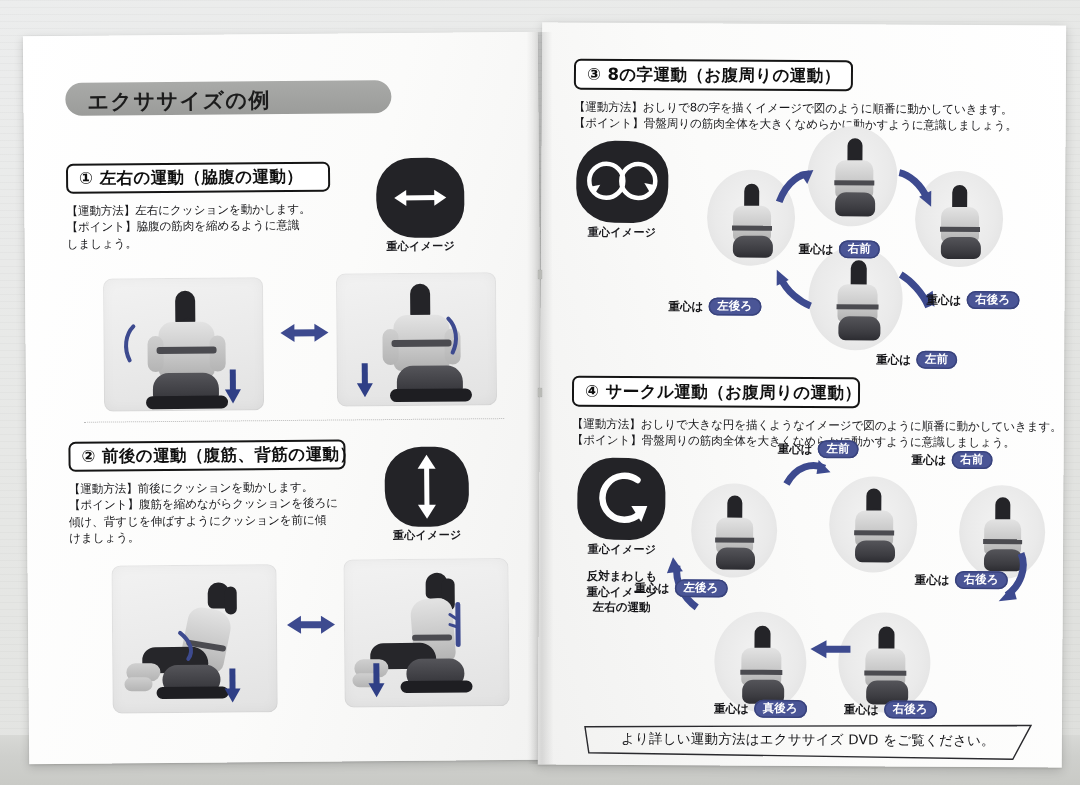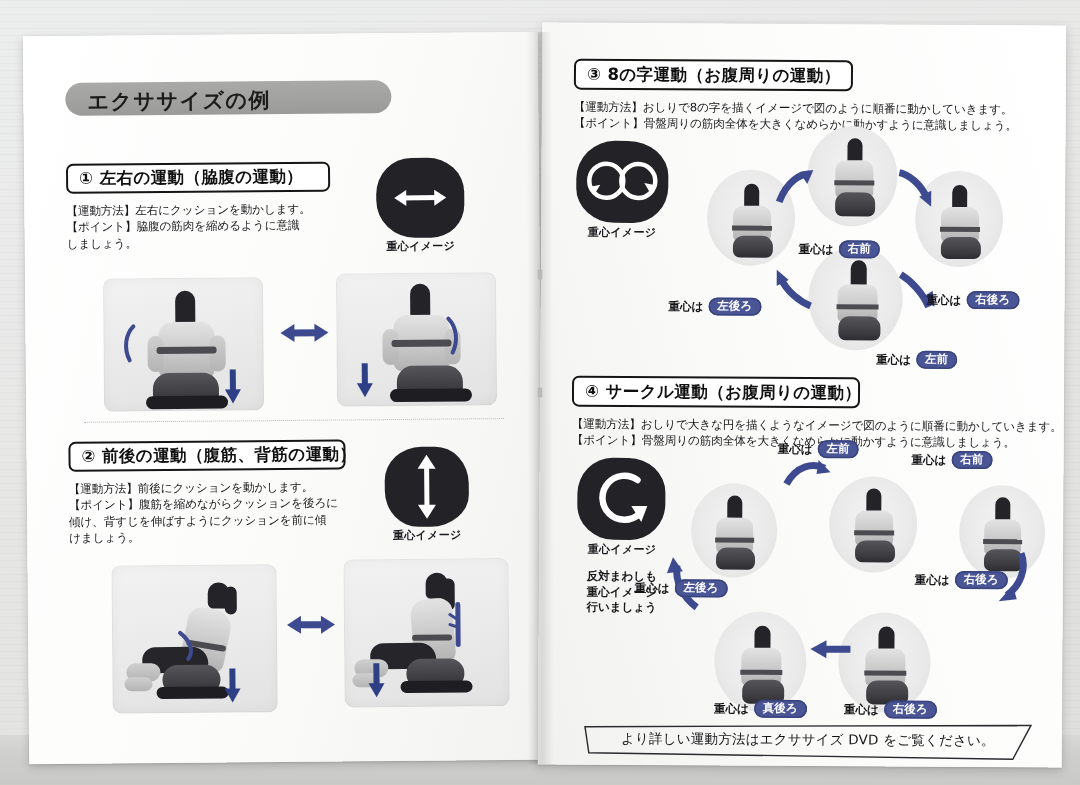--- a/index.html
+++ b/index.html
@@ -339,21 +339,21 @@
         <div class="icon-blob" style="left:38px;top:435px;width:88px;height:82px;border-radius:40% 42% 40% 42% / 44% 42% 44% 42%;">
           <svg width="88" height="82" viewBox="0 0 88 82">
             <path d="M60 22 A22 22 0 1 0 62 56" fill="none" stroke="#ffffff" stroke-width="6.5" stroke-linecap="round"></path>
             <polygon points="64,64 54,48 70,48" fill="#ffffff"></polygon>
           </svg>
         </div>
         <div class="icon-cap" style="left:30px;top:519px;width:106px;">重心イメージ</div>
         <div class="icon-sub" style="left:26px;top:536px;width:114px;margin-top:10px;">
           <div>反対まわしも</div>
           <div>重心イメージ</div>
-          <div>行いましょう</div>
+          <div>左右の運動</div>
         </div>
 
         <div class="pose" style="left:152px;top:460px;width:86px;height:94px;">
           <div class="hair" style="left:36px;top:12px;width:15px;height:26px;border-radius:8px 8px 3px 3px;"></div>
           <div class="hair" style="left:41px;top:32px;width:8px;height:32px;border-radius:4px;"></div>
           <div class="torso" style="left:25px;top:34px;width:37px;height:36px;border-radius:10px 10px 6px 6px;"></div>
           <div class="band" style="left:24px;top:54px;width:39px;height:5px;"></div>
           <div class="cushion" style="left:25px;top:64px;width:39px;height:22px;border-radius:11px 11px 7px 7px;"></div>
         </div>
         <div class="pose" style="left:290px;top:452px;width:88px;height:96px;">

